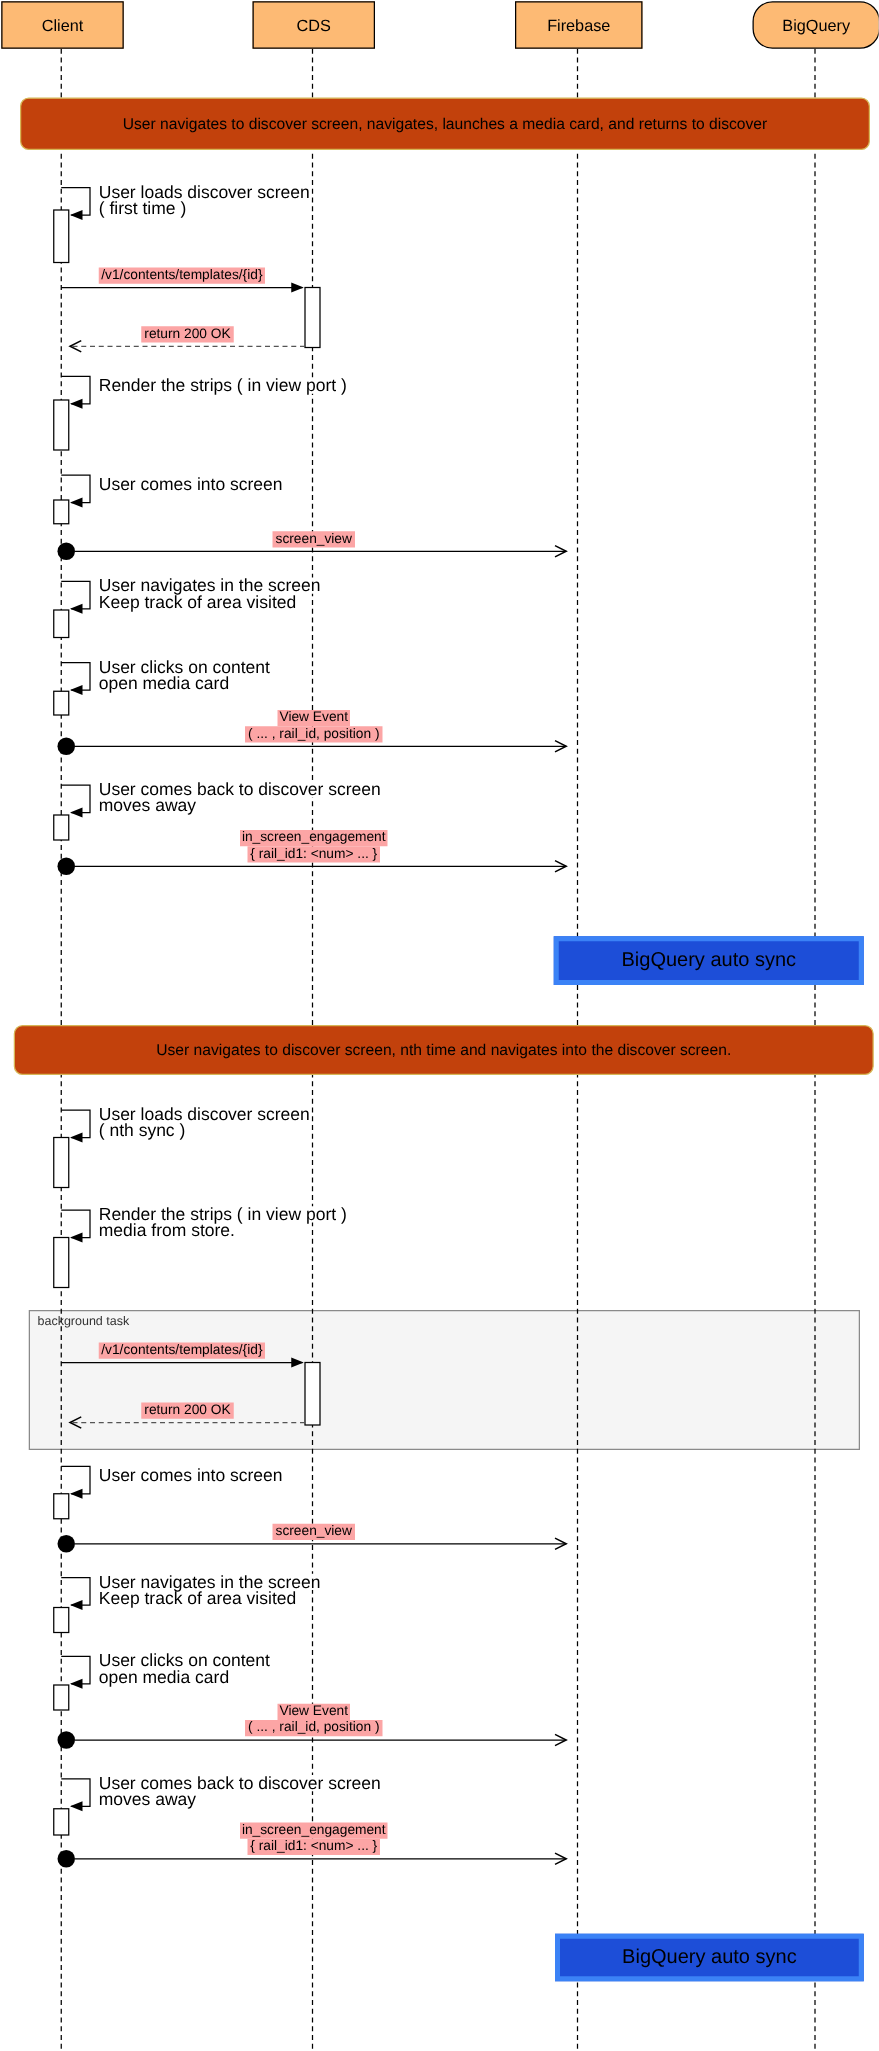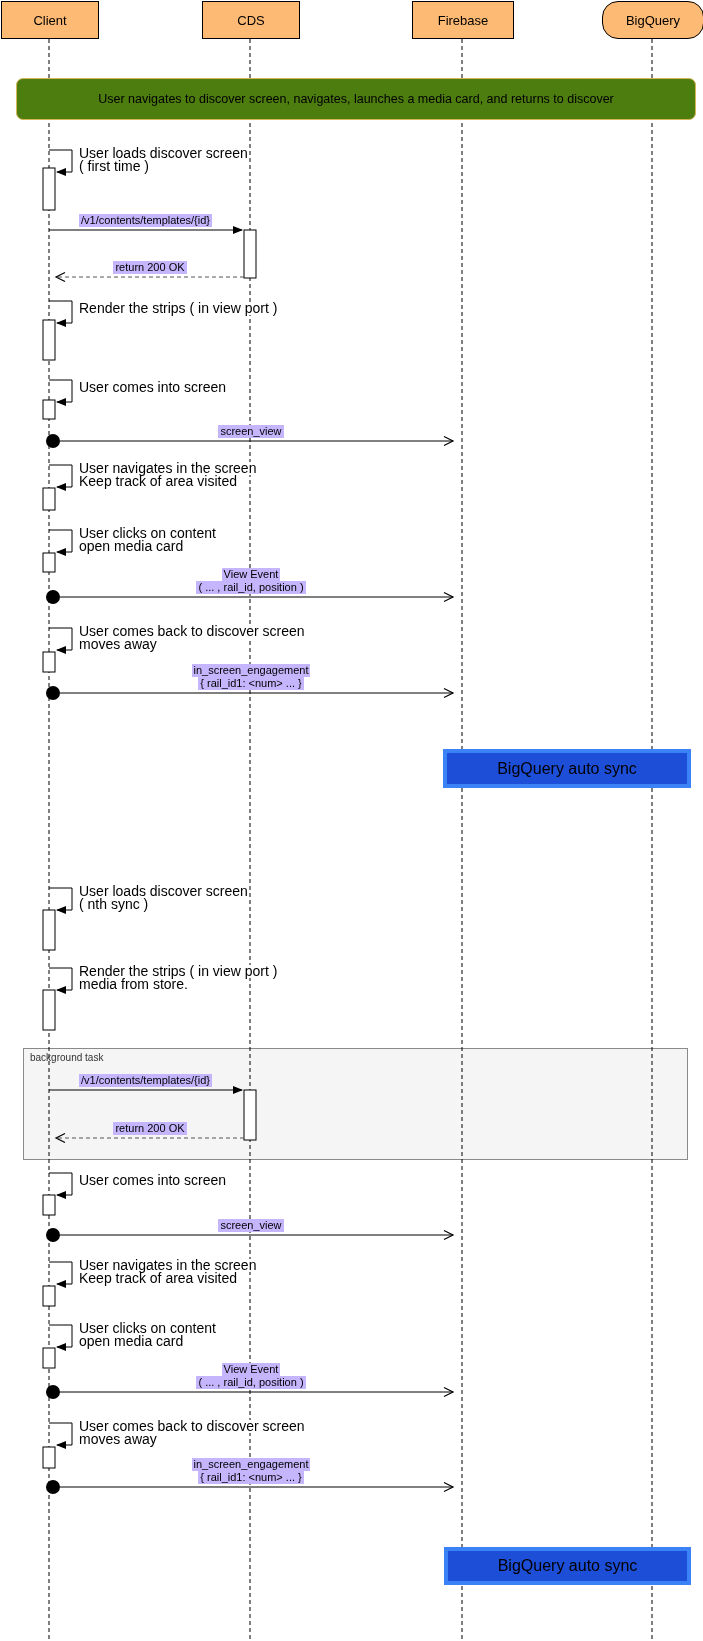--- a/index.html
+++ b/index.html
@@ -1,30 +1,30 @@
 <!DOCTYPE html>
 <html><head>
 <meta charset="utf-8">
 <style>
   html,body{margin:0;padding:0;background:#fff;}
   #stage{position:relative;width:703px;height:1641px;background:#fff;
          font-family:"Liberation Sans",sans-serif;color:#000;overflow:hidden;}
   .pbox{position:absolute;top:1px;height:36px;background:#fdba74;border:1px solid #000;
         display:flex;align-items:center;justify-content:center;font-size:13px;z-index:3;}
-  .note{position:absolute;background:#4d7c0f;border:1px solid #d6b656;border-radius:7px;
+  .note{position:absolute;background:#c2410c;border:1px solid #d6b656;border-radius:7px;
         display:flex;align-items:center;justify-content:center;font-size:12.5px;z-index:3;text-align:center;}
   .frame{position:absolute;background:#f5f5f5;border:1px solid #8a8a8a;z-index:0;}
   .frame-label{position:absolute;font-size:10px;color:#333;z-index:3;}
   .syncbox{position:absolute;background:#1d4ed8;border:4px solid #3b82f6;display:flex;
            align-items:center;justify-content:center;font-size:16px;z-index:3;}
   .self-label{position:absolute;font-size:14px;line-height:13px;z-index:3;}
   .self-label div{white-space:nowrap;background:#fff;width:fit-content;padding:0 1px;}
   .arrow-label{position:absolute;display:flex;flex-direction:column;align-items:center;
                font-size:11px;line-height:13px;z-index:3;width:300px;}
-  .arrow-label span{background:#c4b5fd;padding:0 2px;white-space:nowrap;}
+  .arrow-label span{background:#fca5a5;padding:0 2px;white-space:nowrap;}
   #connectors{position:absolute;left:0;top:0;z-index:1;}
 </style>
 </head>
 <body>
 
 <div id="stage">
   <svg id="connectors" width="703" height="1641" viewBox="0 0 703 1641">
     <defs>
       <marker id="mFilled" markerWidth="12" markerHeight="10" refX="10" refY="5" orient="auto">
         <path d="M1,1 L11,5 L1,9 z" fill="#000"></path>
@@ -80,20 +80,21 @@
       <circle cx="53" cy="1487" r="7" fill="#000"></circle>
       <line x1="60" y1="1487" x2="453" y2="1487" stroke="#000" stroke-width="1" marker-end="url(#mOpen)"></line>
     </svg>
 <div class="frame" style="left: 23px; top: 1048px; width: 663px; height: 110px;"></div>
     <div class="frame-label" style="left: 30px; top: 1052px;">background task</div>
     <div class="pbox" style="left: 1px; width: 96px;">Client</div>
     <div class="pbox" style="left: 202px; width: 96px;">CDS</div>
     <div class="pbox" style="left: 412px; width: 100px;">Firebase</div>
     <div class="pbox" style="left: 602px; width: 100px; border-radius: 16px;">BigQuery</div>
     <div class="note" style="left: 16px; top: 78px; width: 678px; height: 40px;">User navigates to discover screen, navigates, launches a media card, and returns to discover</div>
+    <div class="note" style="left: 11px; top: 820px; width: 686px; height: 38px;">User navigates to discover screen, nth time and navigates into the discover screen.</div>
     <div class="syncbox" style="left: 443px; top: 749px; width: 240px; height: 31px;">BigQuery auto sync</div>
     <div class="syncbox" style="left: 444px; top: 1547px; width: 239px; height: 30px;">BigQuery auto sync</div>
     <div class="self-label" style="left: 78px; top: 147px;">
       <div>User loads discover screen</div>
       <div>( first time )</div>
     </div>
     <div class="arrow-label" style="left: -4.5px; top: 214px;">
       <span>/v1/contents/templates/{id}</span>
     </div>
     <div class="arrow-label" style="left: 0px; top: 261px;">

